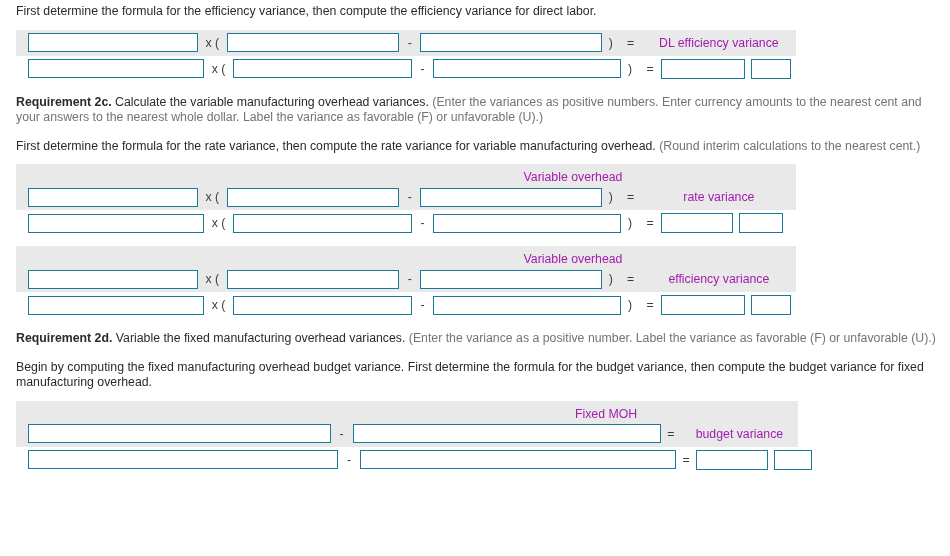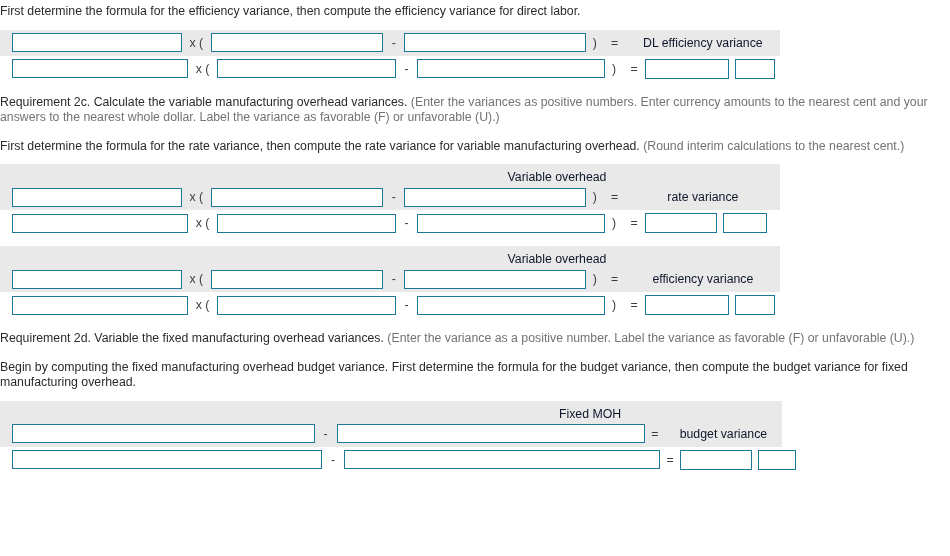--- a/index.html
+++ b/index.html
@@ -10,33 +10,33 @@
   body {
     width: 950px;
     height: 556px;
     font-family: "Liberation Sans", sans-serif;
     font-size: 12.3px;
     color: #2b2b2b;
     overflow: hidden;
     position: relative;
   }
   .page {
-    padding: 4px 8px 0 0;
+    padding: 4px 8px 0 16px;
     box-sizing: border-box;
     width: 950px;
   }
 
   
   .para {
     line-height: 15.5px;
     margin: 0;
     color: #2b2b2b;
   }
   .para.gap-top   { margin-top: 13px; }
-  .bold { font-weight: normal; text-align: center; }
+  .bold { font-weight: bold; text-align: center; }
   .green { color: #737373; }
 
   
   .vtable {
     margin-top: 10px;
     width: 100%;
     position: relative;
   }
   .vrow {
     display: flex;
@@ -74,21 +74,21 @@
 
   
   .op {
     color: #3c3c3c;
     font-size: 12.3px;
     text-align: center;
     flex: none;
   }
 
   .lbl {
-    color: #0f172a;
+    color: #a21caf;
     font-size: 12.3px;
     text-align: center;
     white-space: nowrap;
   }
 
   
   .c-in1 { width: 176px; margin-left: 12px; }
   .c-x   { width: 29px;  }
   .c-in2 { width: 179px; }
   .c-dash{ width: 21px;  }

